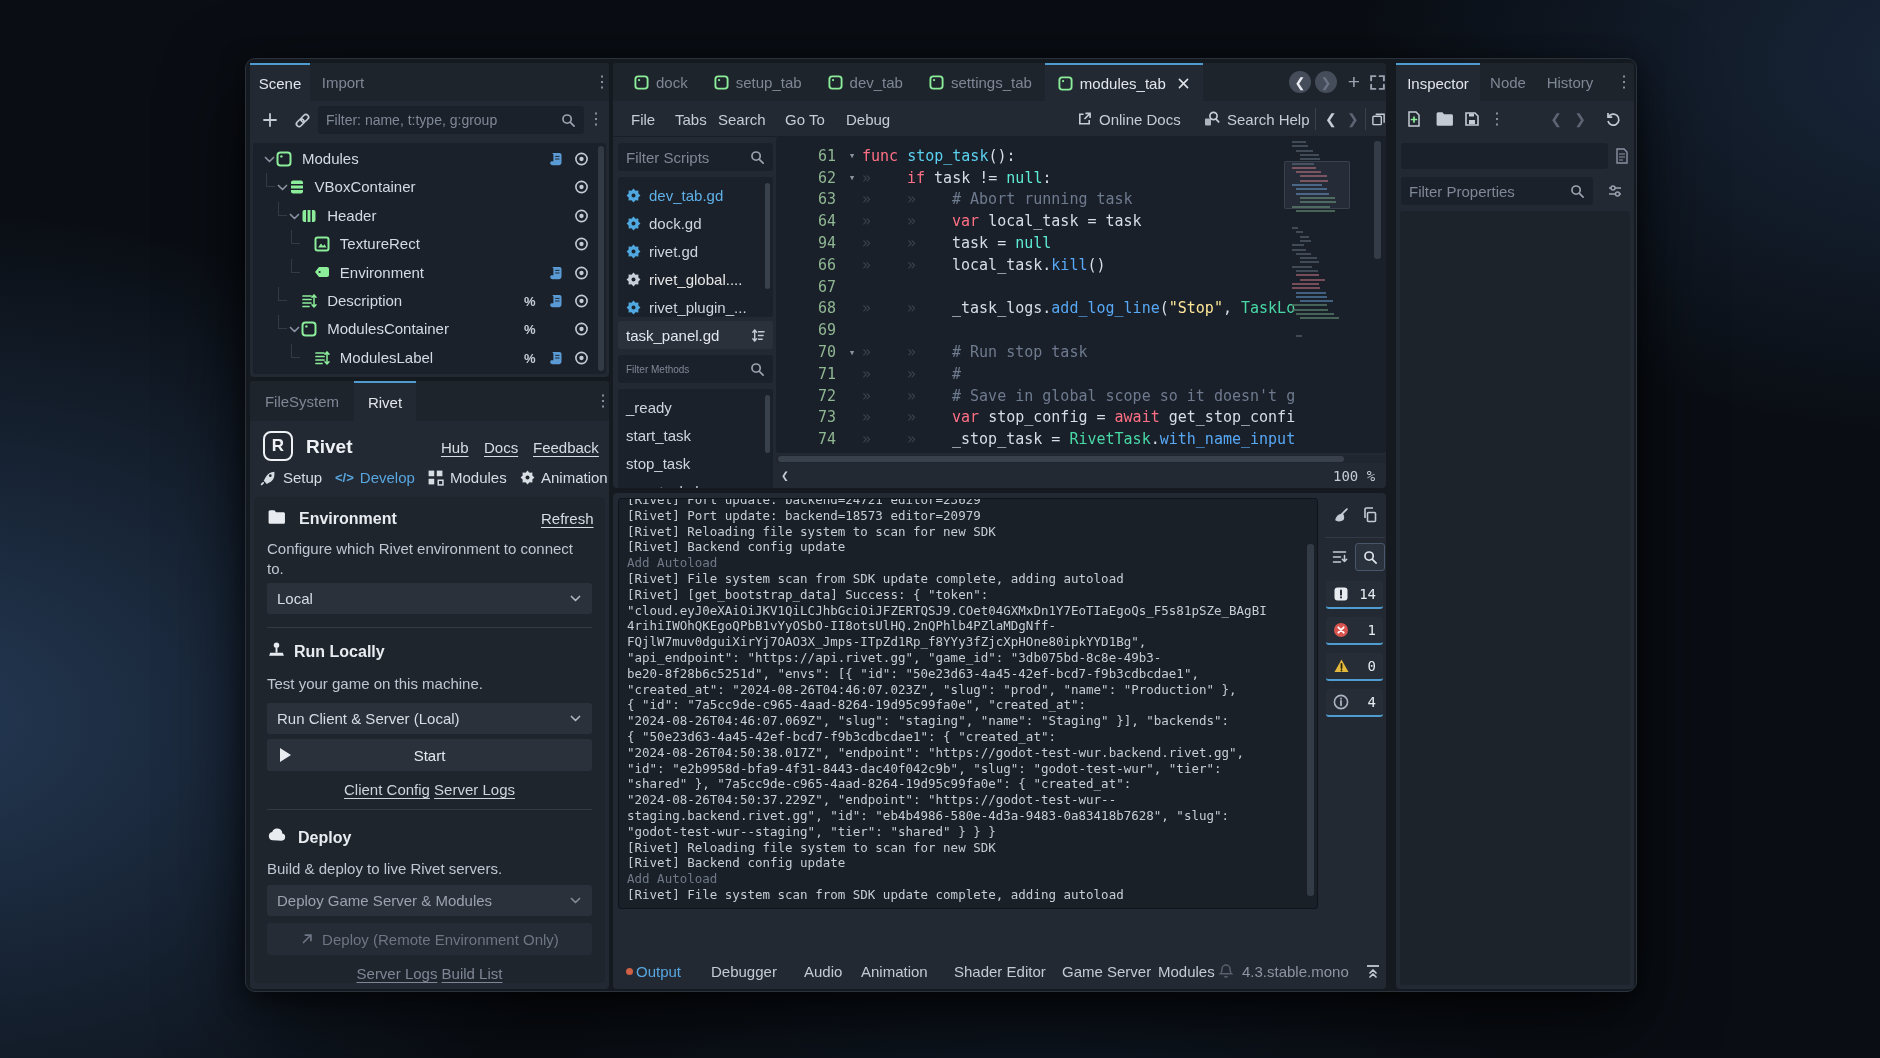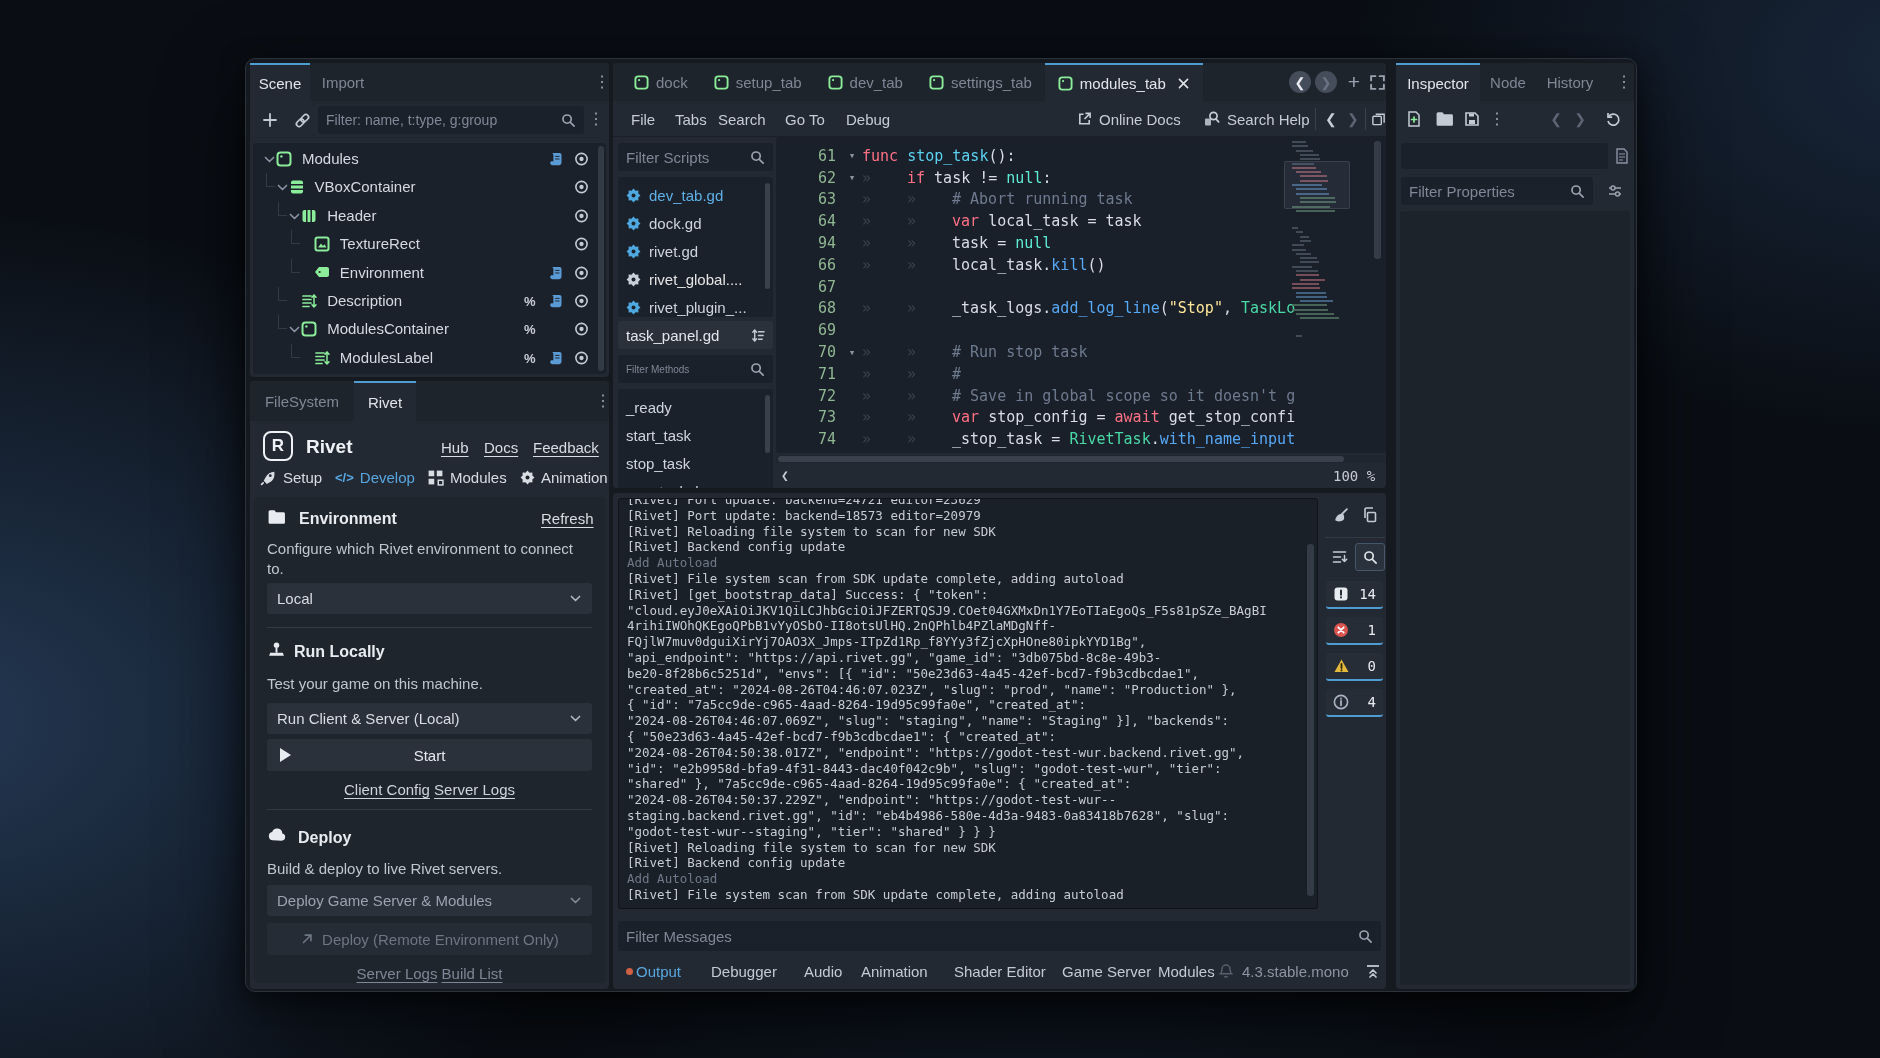--- a/index.html
+++ b/index.html
@@ -790,29 +790,20 @@
     <div class="badge" style="top:196px;">
       <span>
           <svg width="16" height="16" viewBox="0 0 16 16">
             <circle cx="8" cy="8" r="6.6" fill="none" stroke="#aab4c2" stroke-width="1.6"></circle>
             <path d="M8 7v4.3M8 4.4v.4" stroke="#aab4c2" stroke-width="1.8" stroke-linecap="round"></path>
           </svg>
         </span>
       <span class="cnt">4</span>
       </div>
 
-    <div class="input" style="left:5px; top:428px; width:763px; height:30px; font-size:15px;">
-      <span class="ph">Filter Messages</span>
-      <span>
-          <svg width="15" height="15" viewBox="0 0 16 16">
-            <circle cx="6.5" cy="6.5" r="4.4" fill="none" stroke="#9aa2b0" stroke-width="1.8"></circle>
-            <line x1="10" y1="10" x2="14" y2="14" stroke="#9aa2b0" stroke-width="1.8" stroke-linecap="round"></line>
-          </svg>
-        </span>
-    </div>
 
     <div class="abs" id="bottom-bar" style="left:0; top:464px; width:773px; height:28px;">
       <span class="abs" style="left:13px; top:11px; width:7px; height:7px; border-radius:50%; background:#cf6046;"></span>
       <span class="ico-btn" style="left:604px; top:5px; width:18px; height:18px;">
         <span>
             <svg width="16" height="16" viewBox="0 0 16 16">
               <path d="M8 2a4 4 0 0 1 4 4c0 3 .8 4 1.6 4.8H2.4C3.2 10 4 9 4 6a4 4 0 0 1 4-4z" fill="none" stroke="#58606e" stroke-width="1.5"></path>
               <path d="M6.5 13a1.6 1.6 0 0 0 3 0" fill="none" stroke="#58606e" stroke-width="1.5"></path>
             </svg>
           </span>

